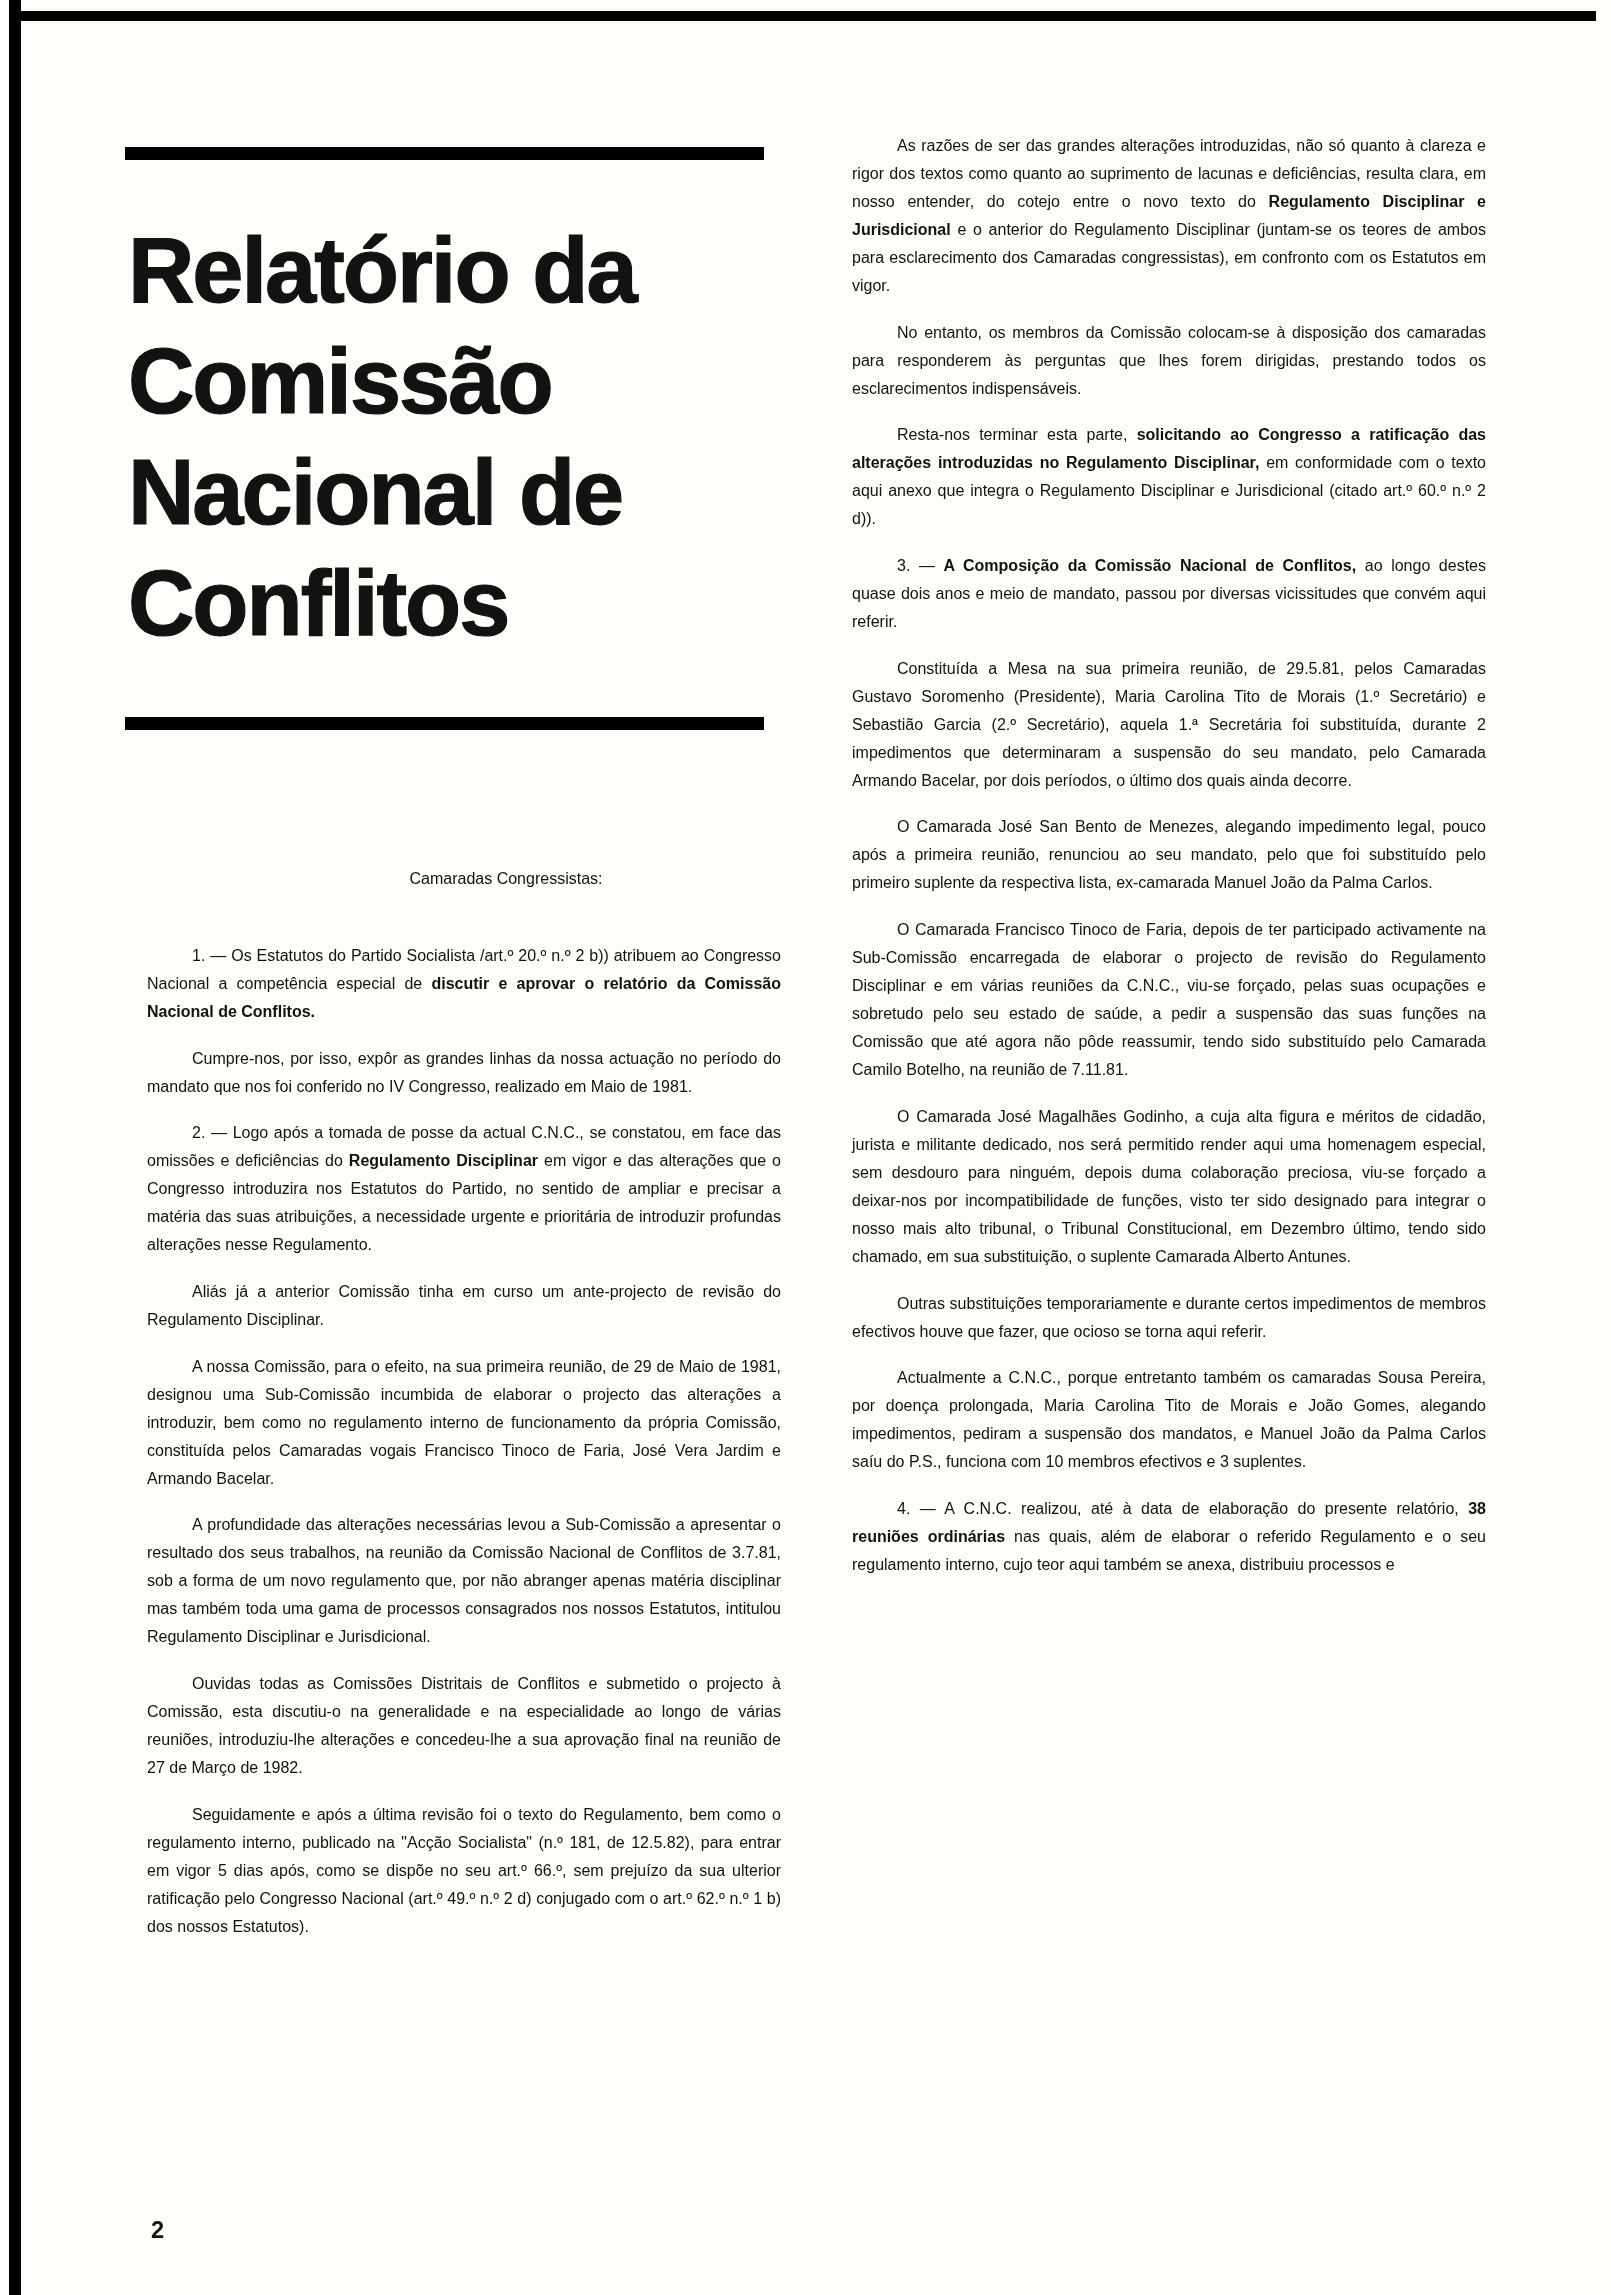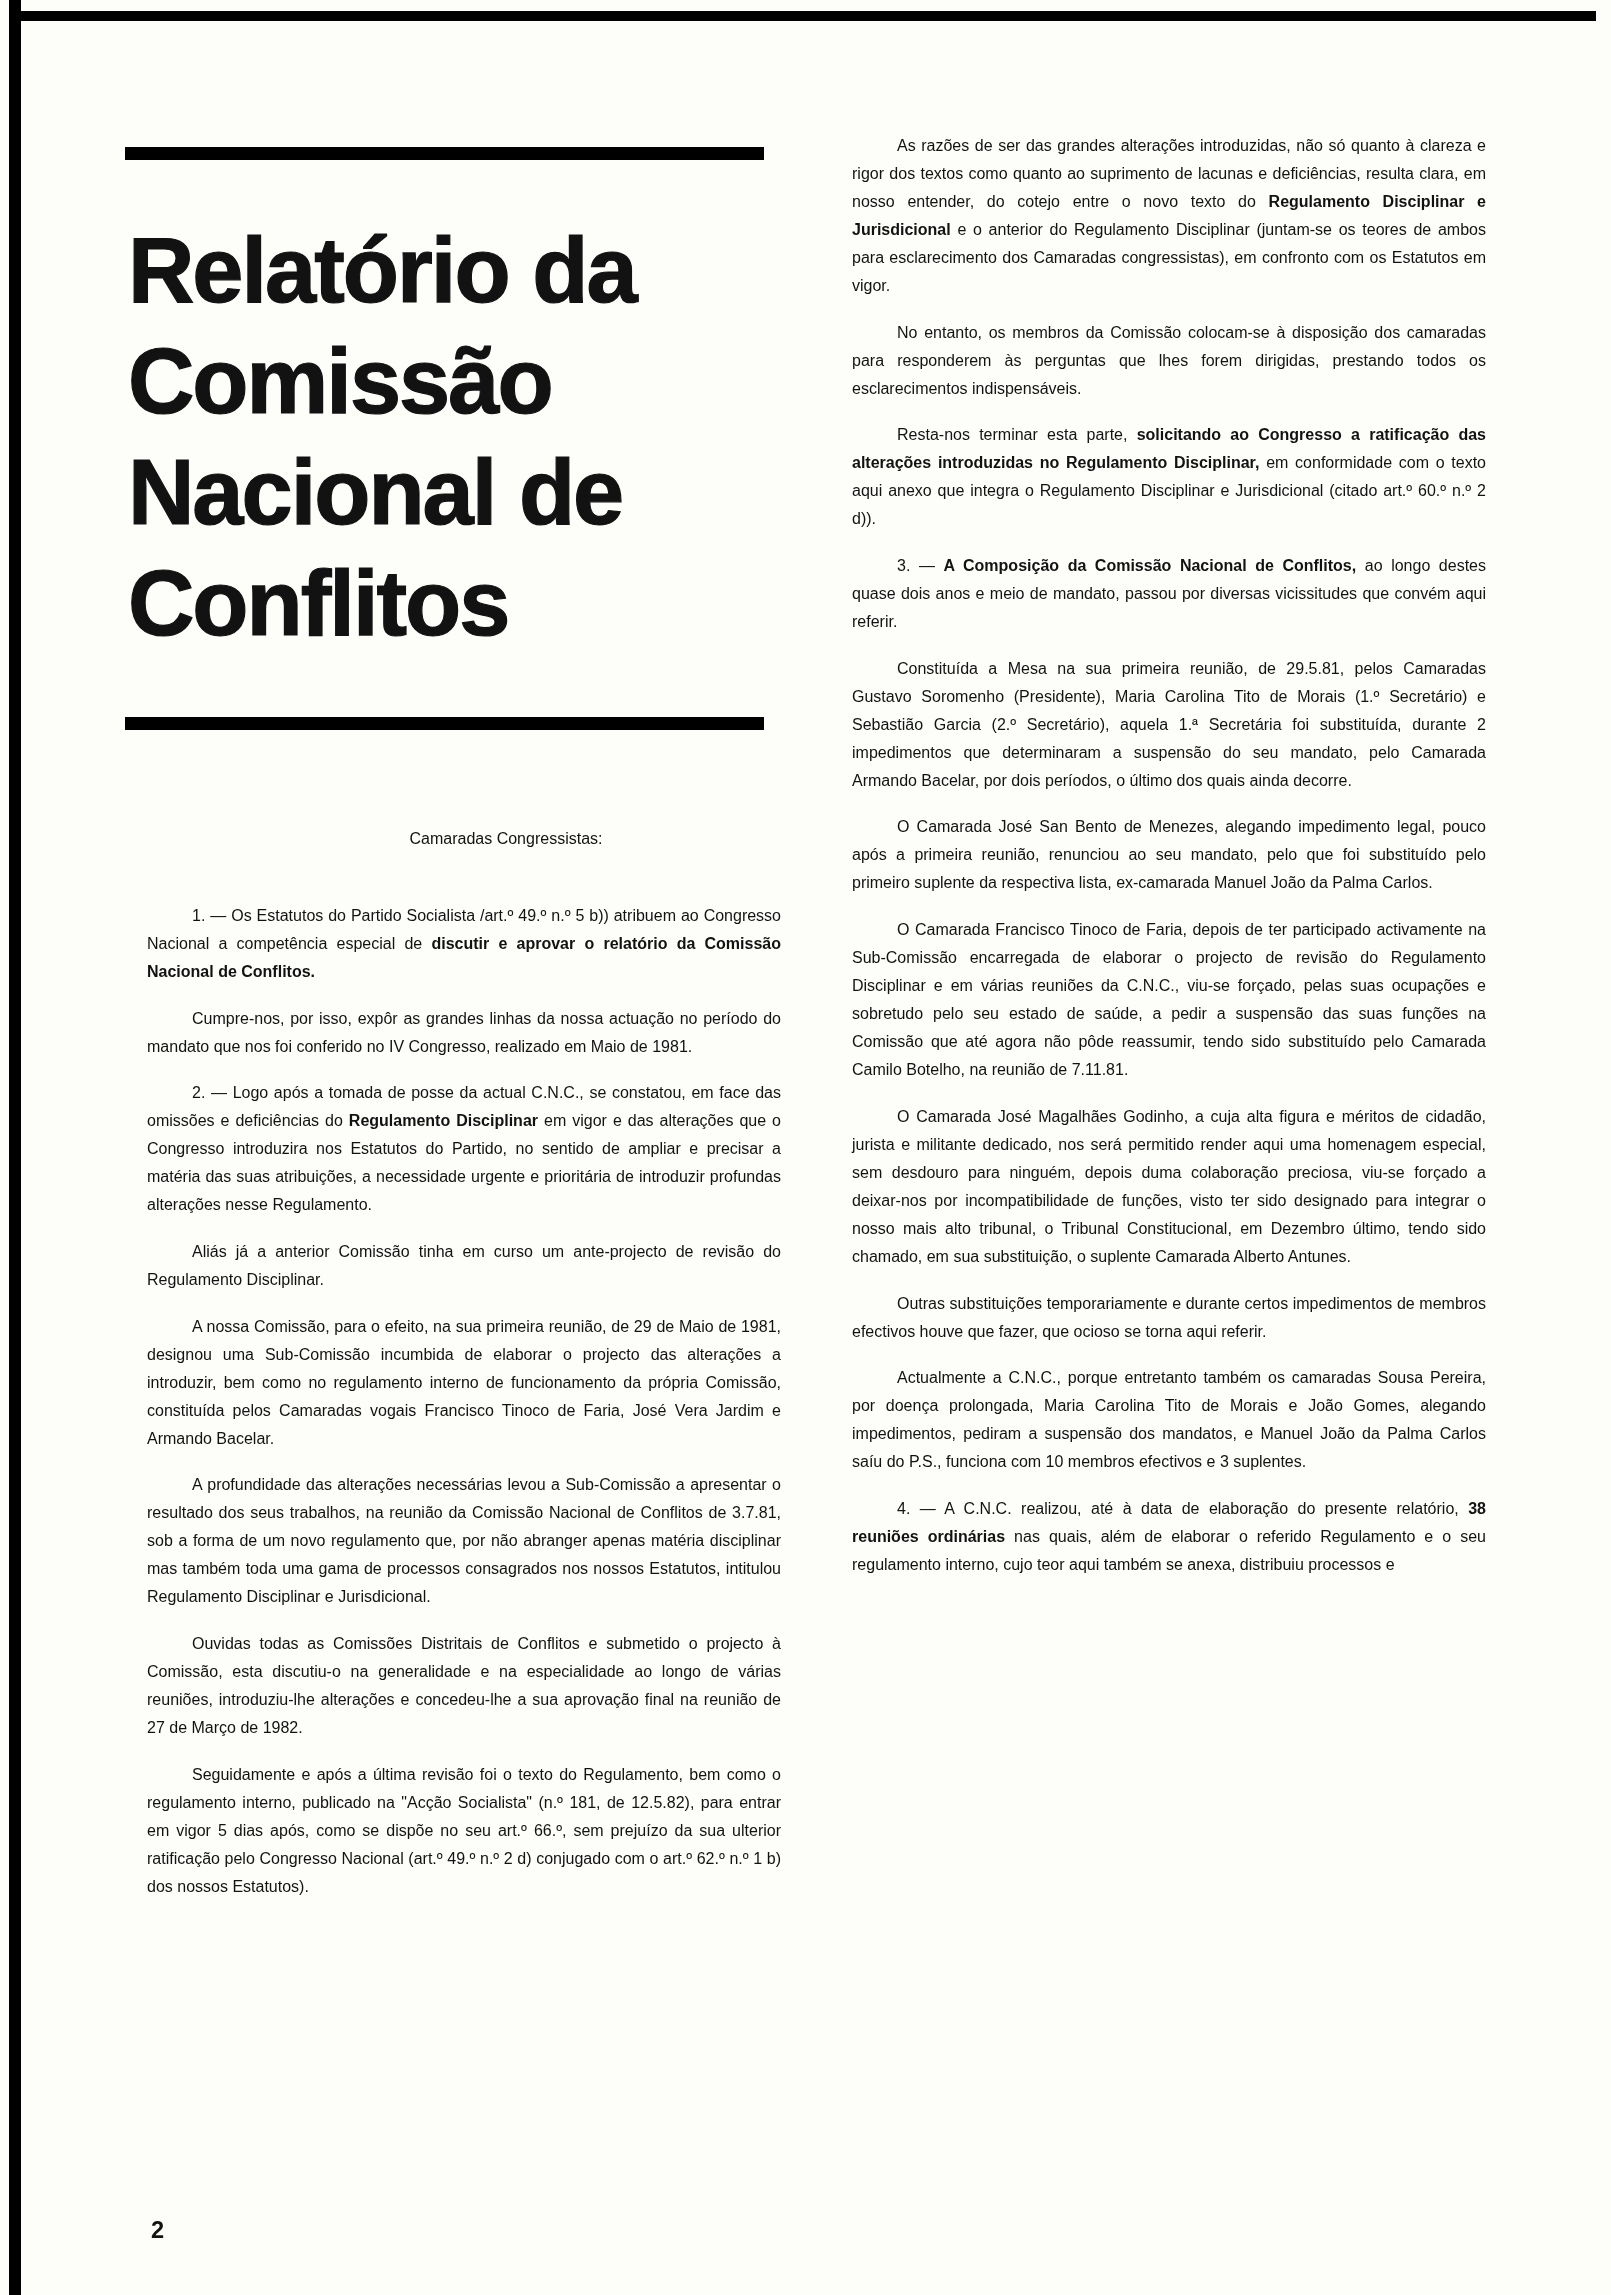--- a/index.html
+++ b/index.html
@@ -25,21 +25,21 @@
     font-size:92px; font-weight:700; line-height:111px;
     letter-spacing:-2px; white-space:pre-line;
     margin:55px 0 58px 2.9px;
     -webkit-text-stroke:1.2px #121212;
   }
   .col {
     position:absolute; width:634px;
     font-size:16px; line-height:28px;
     text-align:justify; text-justify:inter-word;
   }
-  .col-left  { left:147px;  top:825px; }
+  .col-left  { left:147px;  top:865px; }
   .col-right { left:852px; top:132px; }
   .salutation {
     text-align:center; padding-left:84px;
     margin:0 0 49px 0; text-indent:0;
   }
   .para { margin:0 0 18.7px 0; text-indent:45px; }
   .para strong { font-weight:700; }
   .page-number {
     position:absolute; left:151px; top:2217px;
     font-size:23.6px; font-weight:700;
@@ -58,21 +58,21 @@
     <div class="doc-title">Relatório da
 Comissão
 Nacional de
 Conflitos</div>
     <div class="rule"></div>
   </div>
 
   <div class="col col-left">
     <p class="salutation">Camaradas Congressistas:</p>
     <div>
-        <p class="para"><span>1. — Os Estatutos do Partido Socialista /art.º 49.º n.º 5 b)) atribuem ao Congresso Nacional a competência especial de </span><strong>discutir e aprovar o relatório da Comissão Nacional de Conflitos.</strong></p>
+        <p class="para"><span>1. — Os Estatutos do Partido Socialista /art.º 20.º n.º 2 b)) atribuem ao Congresso Nacional a competência especial de </span><strong>discutir e aprovar o relatório da Comissão Nacional de Conflitos.</strong></p>
         <p class="para"><span>Cumpre-nos, por isso, expôr as grandes linhas da nossa actuação no período do mandato que nos foi conferido no IV Congresso, realizado em Maio de 1981.</span></p>
         <p class="para"><span>2. — Logo após a tomada de posse da actual C.N.C., se constatou, em face das omissões e deficiências do </span><strong>Regulamento Disciplinar</strong><span> em vigor e das alterações que o Congresso introduzira nos Estatutos do Partido, no sentido de ampliar e precisar a matéria das suas atribuições, a necessidade urgente e prioritária de introduzir profundas alterações nesse Regulamento.</span></p>
         <p class="para"><span>Aliás já a anterior Comissão tinha em curso um ante-projecto de revisão do Regulamento Disciplinar.</span></p>
         <p class="para"><span>A nossa Comissão, para o efeito, na sua primeira reunião, de 29 de Maio de 1981, designou uma Sub-Comissão incumbida de elaborar o projecto das alterações a introduzir, bem como no regulamento interno de funcionamento da própria Comissão, constituída pelos Camaradas vogais Francisco Tinoco de Faria, José Vera Jardim e Armando Bacelar.</span></p>
         <p class="para"><span>A profundidade das alterações necessárias levou a Sub-Comissão a apresentar o resultado dos seus trabalhos, na reunião da Comissão Nacional de Conflitos de 3.7.81, sob a forma de um novo regulamento que, por não abranger apenas matéria disciplinar mas também toda uma gama de processos consagrados nos nossos Estatutos, intitulou Regulamento Disciplinar e Jurisdicional.</span></p>
         <p class="para"><span>Ouvidas todas as Comissões Distritais de Conflitos e submetido o projecto à Comissão, esta discutiu-o na generalidade e na especialidade ao longo de várias reuniões, introduziu-lhe alterações e concedeu-lhe a sua aprovação final na reunião de 27 de Março de 1982.</span></p>
         <p class="para"><span>Seguidamente e após a última revisão foi o texto do Regulamento, bem como o regulamento interno, publicado na "Acção Socialista" (n.º 181, de 12.5.82), para entrar em vigor 5 dias após, como se dispõe no seu art.º 66.º, sem prejuízo da sua ulterior ratificação pelo Congresso Nacional (art.º 49.º n.º 2 d) conjugado com o art.º 62.º n.º 1 b) dos nossos Estatutos).</span></p>
       </div>
   </div>
 

